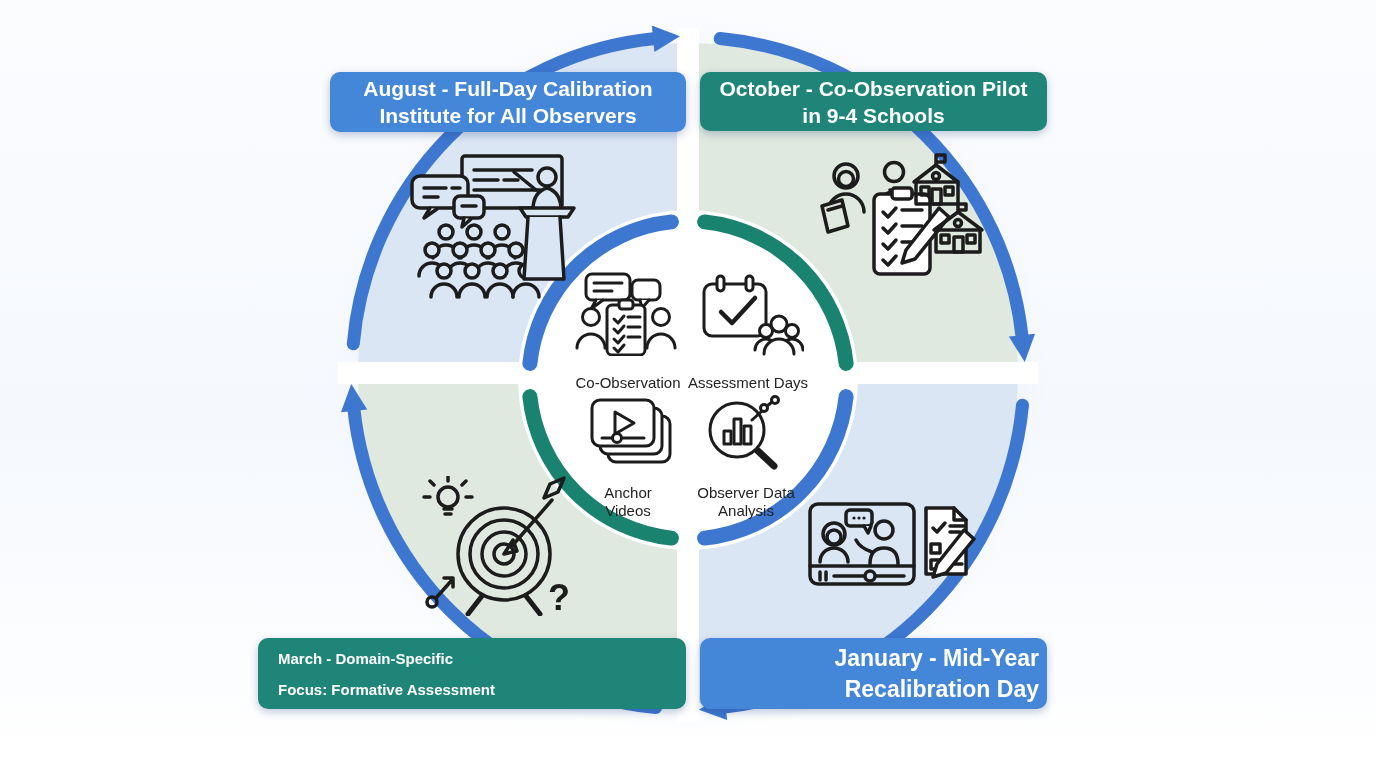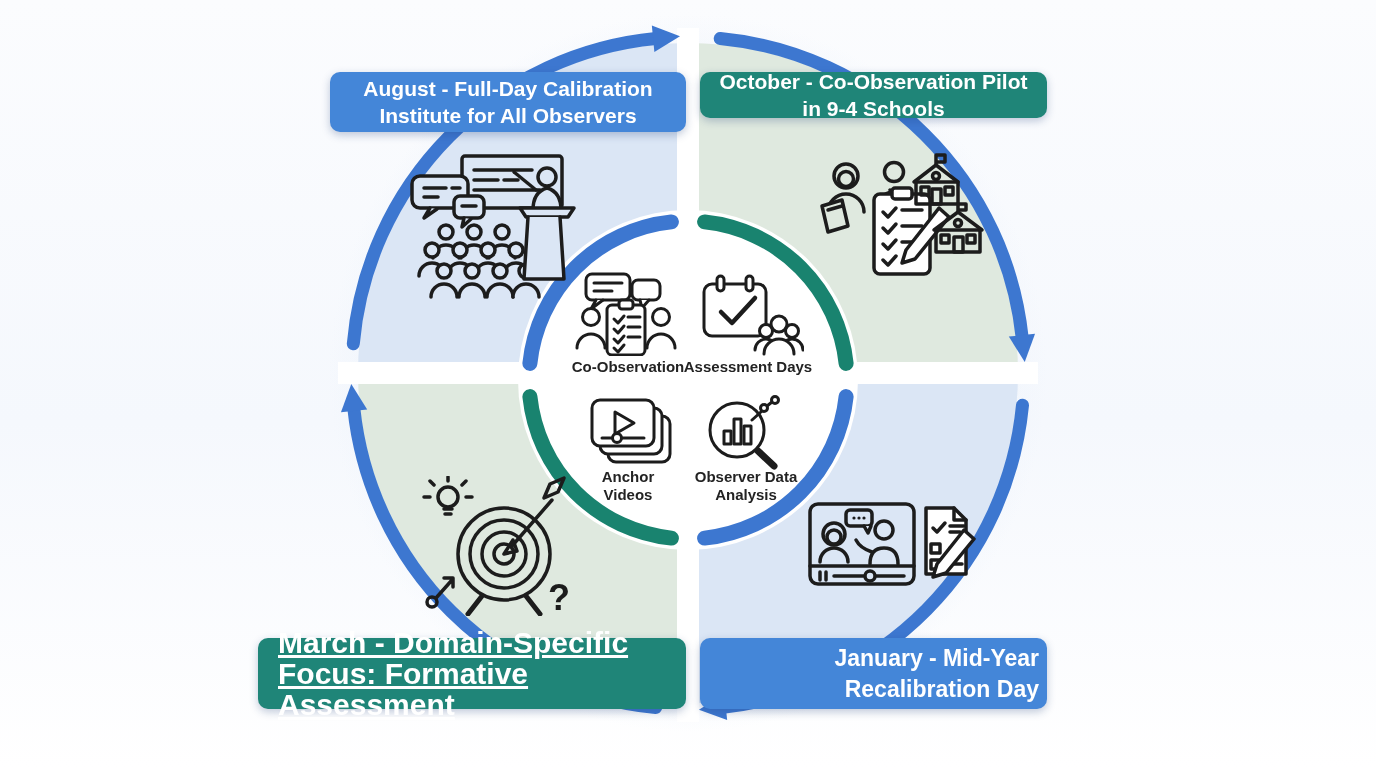--- a/index.html
+++ b/index.html
@@ -14,26 +14,26 @@
   .iconsvg{position:absolute;}
   .banner{
     position:absolute;border-radius:10px;color:#fff;font-weight:bold;
     display:flex;flex-direction:column;justify-content:center;
     box-shadow:0 3px 8px rgba(30,60,120,.28);box-sizing:border-box;
   }
   .banner span{display:block;}
   .banner.blue{background:#4486d8;}
   .banner.teal{background:#1f8578;}
   .banner-august{left:330px;top:72px;width:356px;height:60px;font-size:21px;line-height:27px;text-align:center;align-items:center;}
-  .banner-october{left:700px;top:72px;width:347px;height:46px;font-size:21px;line-height:27px;text-align:center;align-items:center;}
-  .banner-march{left:258px;top:638px;width:428px;height:71px;font-size:30px;line-height:31px;text-align:left;align-items:flex-start;padding-left:20px;text-decoration:underline;}
+  .banner-october{left:700px;top:72px;width:347px;height:59px;font-size:21px;line-height:27px;text-align:center;align-items:center;}
+  .banner-march{left:258px;top:638px;width:428px;height:71px;font-size:15px;line-height:31px;text-align:left;align-items:flex-start;padding-left:20px;}
   .banner-january{left:700px;top:638px;width:347px;height:71px;font-size:23px;line-height:31px;text-align:right;align-items:flex-end;padding-right:8px;}
   .center-label{
-    position:absolute;font-weight:bold;color:#232323;text-align:center;
-    font-size:15px;line-height:18px;
+    position:absolute;font-weight:normal;color:#232323;text-align:center;
+    font-size:15px;line-height:18px;margin-top:16px;
   }
   .center-label span{display:block;}
   .lbl-coobs{left:558px;top:358px;width:140px;}
   .lbl-caldays{left:678px;top:358px;width:140px;}
   .lbl-anchor{left:568px;top:468px;width:120px;}
   .lbl-odata{left:676px;top:468px;width:140px;}
   .lineart{stroke:#1c1c1c;fill:none;stroke-width:3.5;stroke-linecap:round;stroke-linejoin:round;}
   .lineart3{stroke:#1c1c1c;fill:none;stroke-width:3;stroke-linecap:round;stroke-linejoin:round;}
 </style>
 </head>

